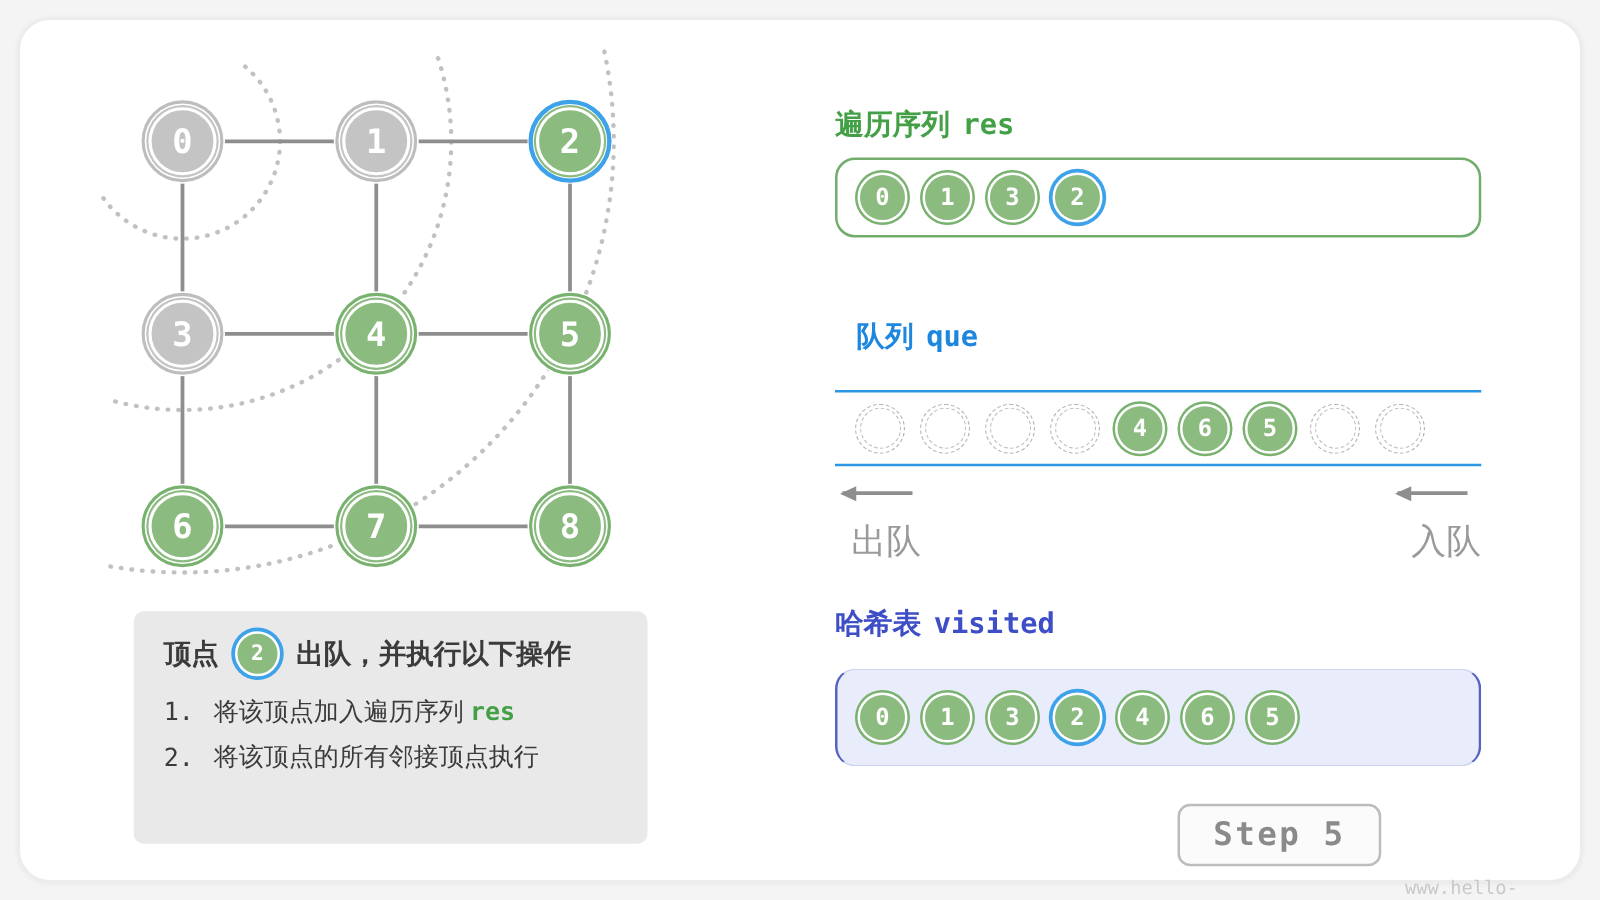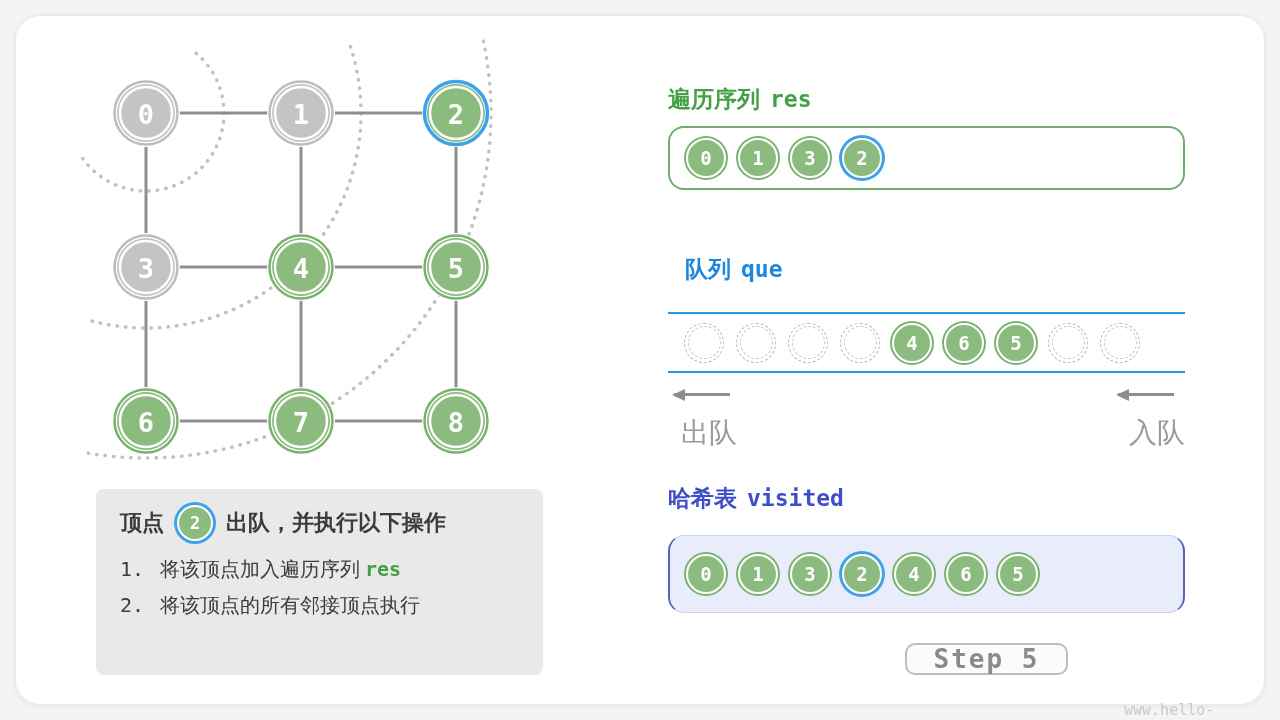--- a/index.html
+++ b/index.html
@@ -43,32 +43,32 @@
   .arrow.enq{left:1118px;}
   .lane-label{position:absolute;top:414px;font-size:28px;color:var(--label-gray);}
   .lane-label.deq{left:681px;}
   .lane-label.enq{left:1129px;}
   
   .visited-box{position:absolute;left:668px;top:535px;width:517px;height:78px;border-radius:16px;
                background:var(--visited-bg);border-left:2.5px solid var(--visited-border);
                border-right:2.5px solid var(--visited-border);border-top:1px solid #ccd4f0;
                border-bottom:1px solid #ccd4f0;display:flex;align-items:center;padding-left:16px;}
   
-  .info-box{position:absolute;left:96px;top:489px;width:447px;height:186px;background:var(--info-bg);
+  .info-box{position:absolute;left:107px;top:489px;width:411px;height:186px;background:var(--info-bg);
             border-radius:8px;padding:16px 0 0 24px;}
   .info-title{display:flex;align-items:center;gap:13px;font-size:22px;font-weight:700;color:var(--text-dark);}
   .info-items{margin-top:10px;font-size:20px;color:var(--text-dark);line-height:36px;}
   .info-item{display:flex;}
   .info-item .num{font-family:var(--mono);width:40px;flex:none;}
   .seg{white-space:pre-wrap;font-family:Liberation Serif, serif;}
   .seg-res{color:var(--green-heading);font-family:var(--mono);font-weight:700;}
   .seg-que{color:var(--blue-heading);font-family:var(--mono);font-weight:700;}
   .seg-visited{color:var(--indigo-heading);font-family:var(--mono);font-weight:700;}
   
-  .step-badge{position:absolute;left:905px;top:643px;width:163px;height:32px;border:2.5px solid #bcbcbc;
+  .step-badge{position:absolute;left:942px;top:643px;width:163px;height:50px;border:2.5px solid #bcbcbc;
               border-radius:10px;background:#fbfbfb;display:flex;align-items:center;justify-content:center;
               font:700 26px var(--mono);color:var(--step-gray);letter-spacing:2px;}
   .watermark{position:absolute;left:1076px;top:701px;font:15px var(--mono);color:var(--watermark-gray);margin-left:48px;}
 </style>
 </head>
 <body>
 
 <div class="canvas">
   <div class="card"></div>
 

